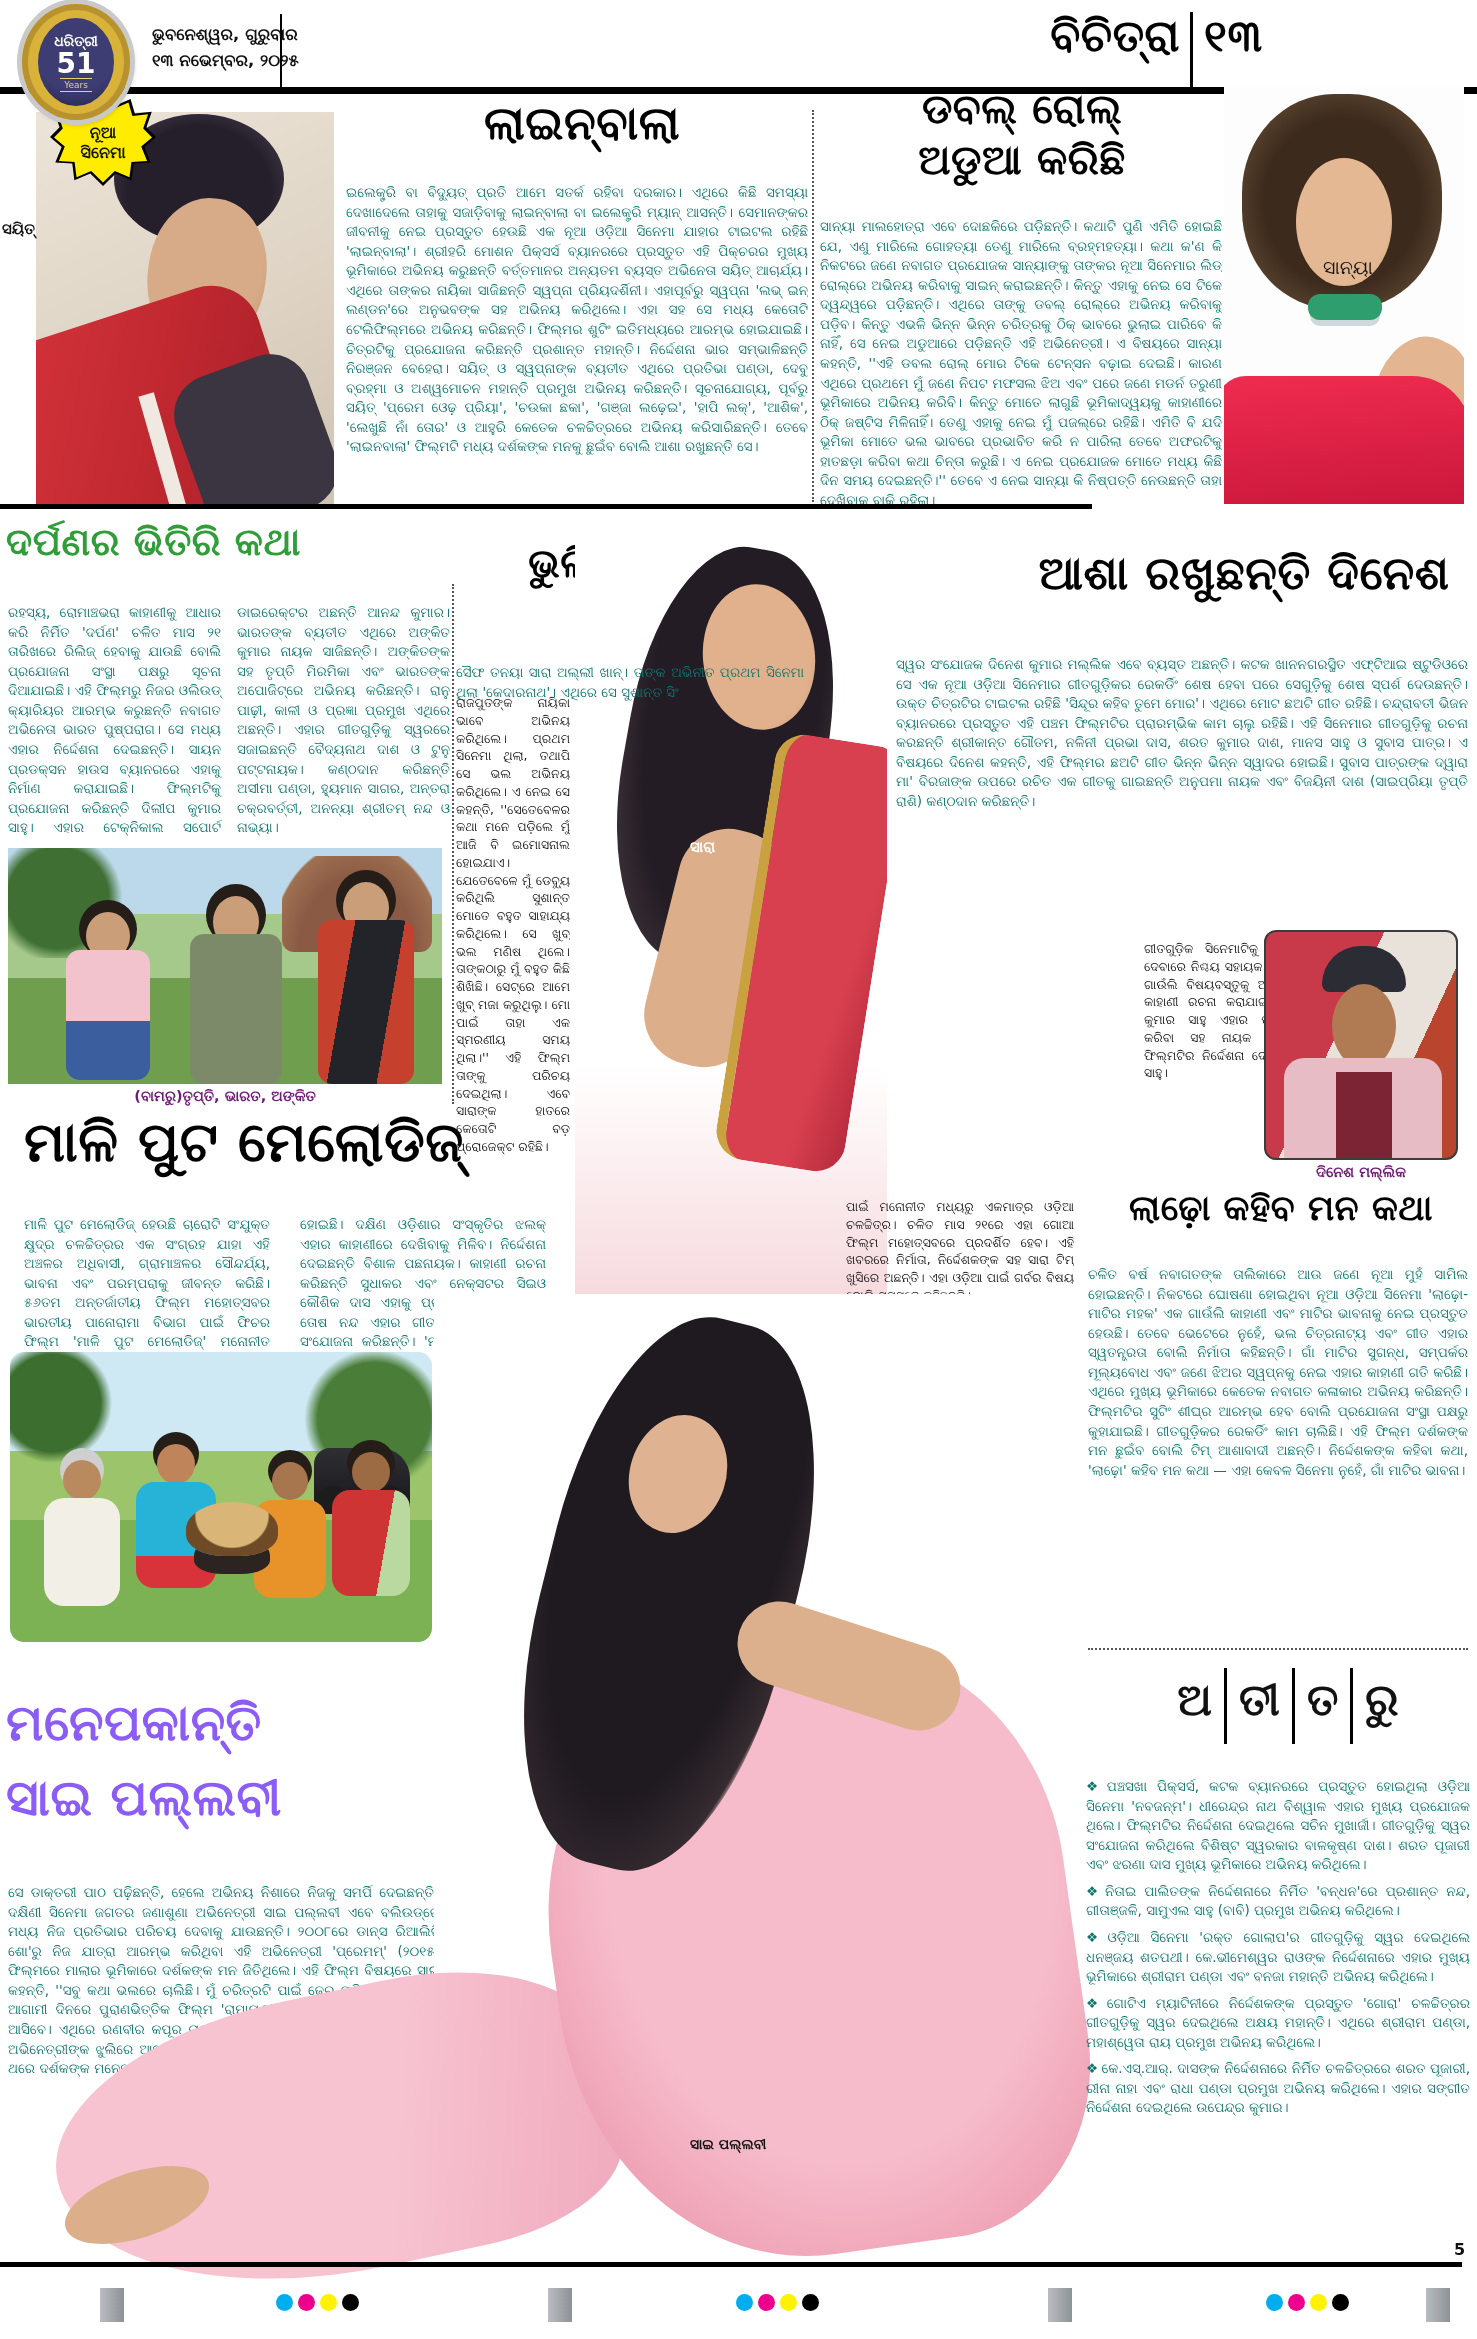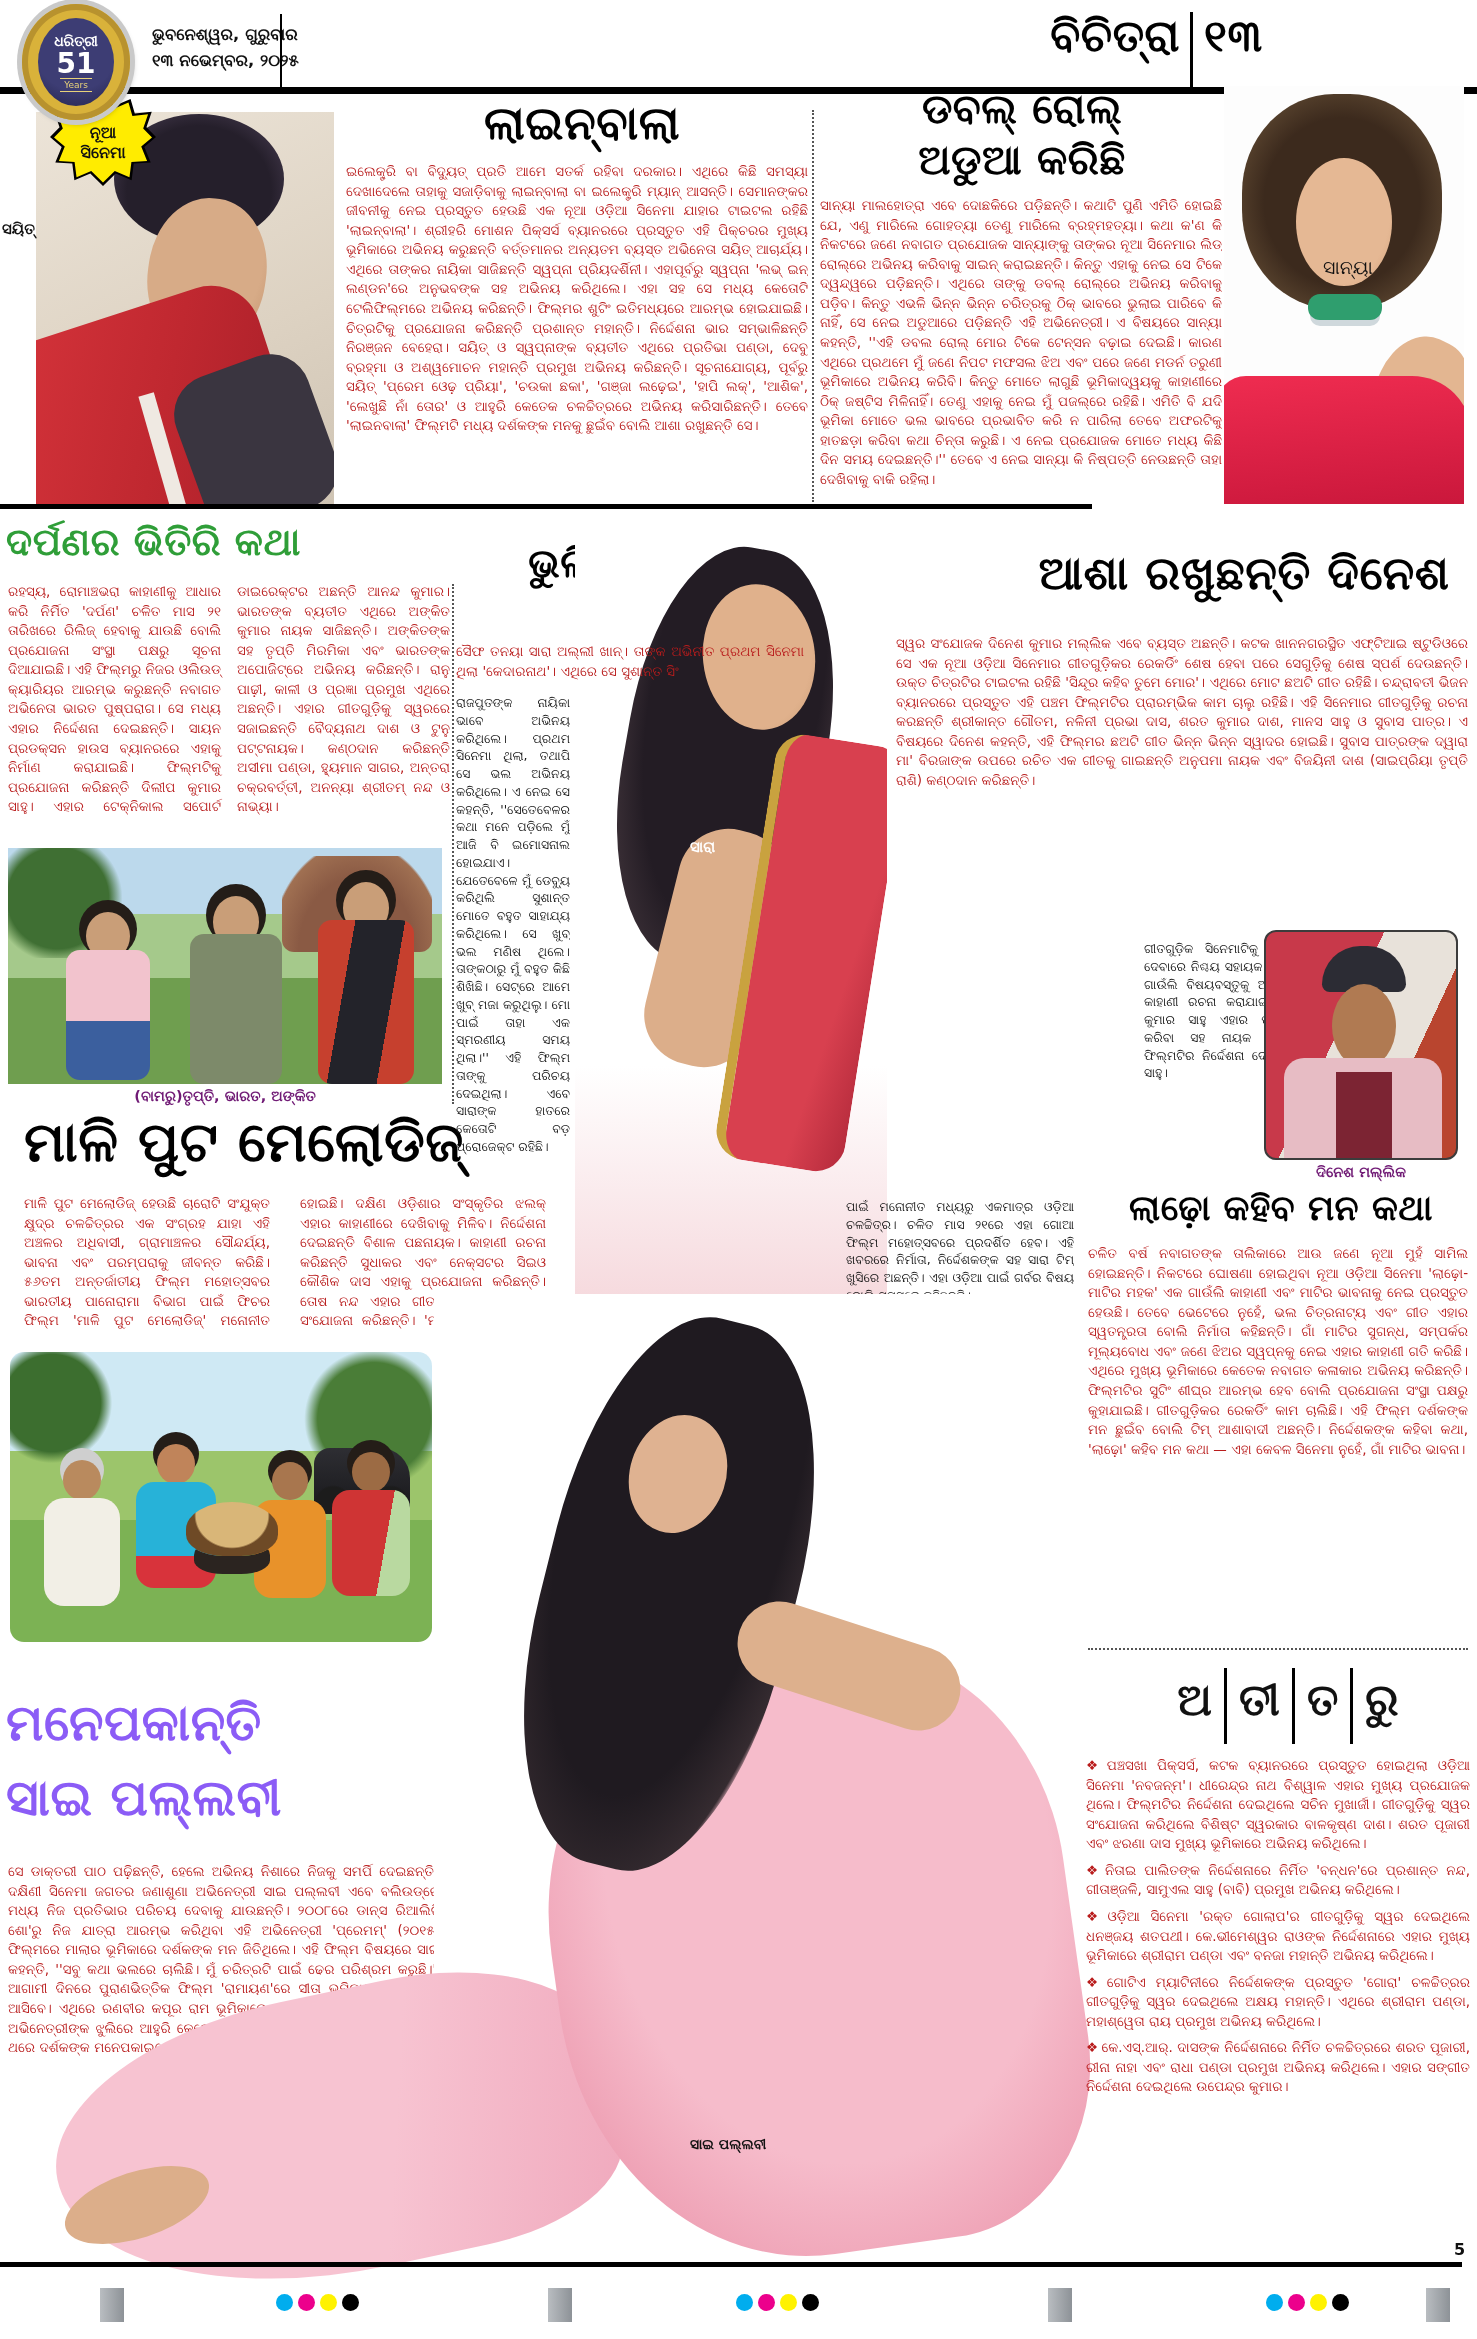--- a/index.html
+++ b/index.html
@@ -1,20 +1,20 @@
 <!DOCTYPE html>
 <html><head>
 <meta charset="utf-8">
 <style>
   * { margin:0; padding:0; box-sizing:border-box; }
   html,body { background:#e9e9e9; }
   body { font-family:"DejaVu Sans","Liberation Sans",sans-serif; }
   #page { position:relative; width:1477px; height:2339px; background:#ffffff; margin:0 auto; overflow:hidden; color:#111; }
   .abs { position:absolute; }
-  .body-txt { font-size:13.5px; line-height:1.45; text-align:justify; overflow:hidden; color:#b91c1c; }
+  .body-txt { font-size:13.5px; line-height:1.45; text-align:justify; overflow:hidden; color:#0f766e;margin-top:21px; }
   .body-sm { font-size:12.5px; line-height:1.42; text-align:justify; overflow:hidden; color:#141414; }
   .headline { font-weight:900; color:#000; letter-spacing:0.5px; }
   .center { text-align:center; }
   .caption { font-size:14.5px; font-weight:700; text-align:center; color:#701a75; }
   .vdot { border-left:2px dotted #555; width:0; }
   .hrule { background:#000; }
   .hdot { border-top:2px dotted #555; height:0; }
 
   
   #logo { z-index:9; }

